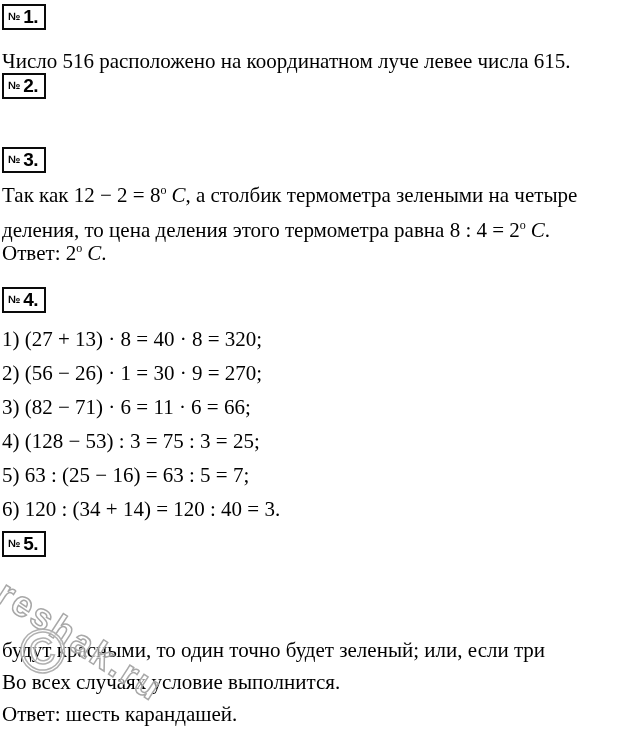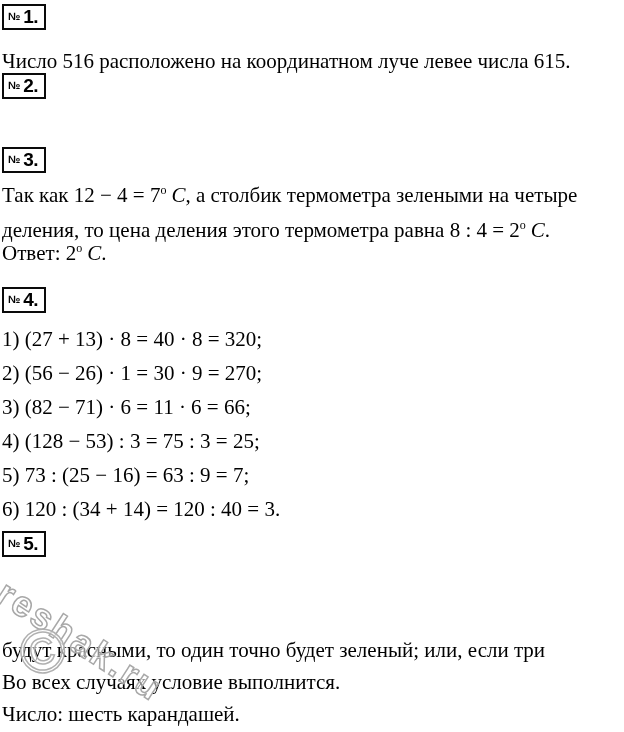--- a/index.html
+++ b/index.html
@@ -89,44 +89,44 @@
   <div class="badge" style="top:73px">
     <span class="no">№</span>
     <span class="num">2.</span>
   </div>
 
   <div class="badge" style="top:147px">
     <span class="no">№</span>
     <span class="num">3.</span>
   </div>
   <div class="line" style="top:182px">
-    <span>Так как 12 − 4 = 7</span><span class="sup">o</span><span class="mvar">C</span><span>, а столбик термометра зелеными на четыре</span>
+    <span>Так как 12 − 2 = 8</span><span class="sup">o</span><span class="mvar">C</span><span>, а столбик термометра зелеными на четыре</span>
   </div>
   <div class="line" style="top:217px">
     <span>деления, то цена деления этого термометра равна 8 : 4 = 2</span><span class="sup">o</span><span class="mvar">C</span><span>.</span>
   </div>
   <div class="line" style="top:240px">
     <span>Ответ: 2</span><span class="sup">o</span><span class="mvar">C</span><span>.</span>
   </div>
 
   <div class="badge" style="top:287px">
     <span class="no">№</span>
     <span class="num">4.</span>
   </div>
   <div class="line" style="top:326px">1) (27 + 13) · 8 = 40 · 8 = 320;</div>
   <div class="line" style="top:360px">2) (56 − 26) · 1 = 30 · 9 = 270;</div>
   <div class="line" style="top:394px">3) (82 − 71) · 6 = 11 · 6 = 66;</div>
   <div class="line" style="top:428px">4) (128 − 53) : 3 = 75 : 3 = 25;</div>
-  <div class="line" style="top:462px">5) 73 : (25 − 16) = 63 : 9 = 7;</div>
+  <div class="line" style="top:462px">5) 63 : (25 − 16) = 63 : 5 = 7;</div>
   <div class="line" style="top:496px">6) 120 : (34 + 14) = 120 : 40 = 3.</div>
 
   <div class="badge" style="top:531px">
     <span class="no">№</span>
     <span class="num">5.</span>
   </div>
   <div class="line" style="top:637px">будут красными, то один точно будет зеленый; или, если три</div>
   <div class="line" style="top:669px">Во всех случаях условие выполнится.</div>
-  <div class="line" style="top:701px">Число: шесть карандашей.</div>
+  <div class="line" style="top:701px">Ответ: шесть карандашей.</div>
 
   <div class="wm-text">reshak.ru</div>
   <div class="wm-copy">©</div>
 
 </div>
 
 </body></html>

